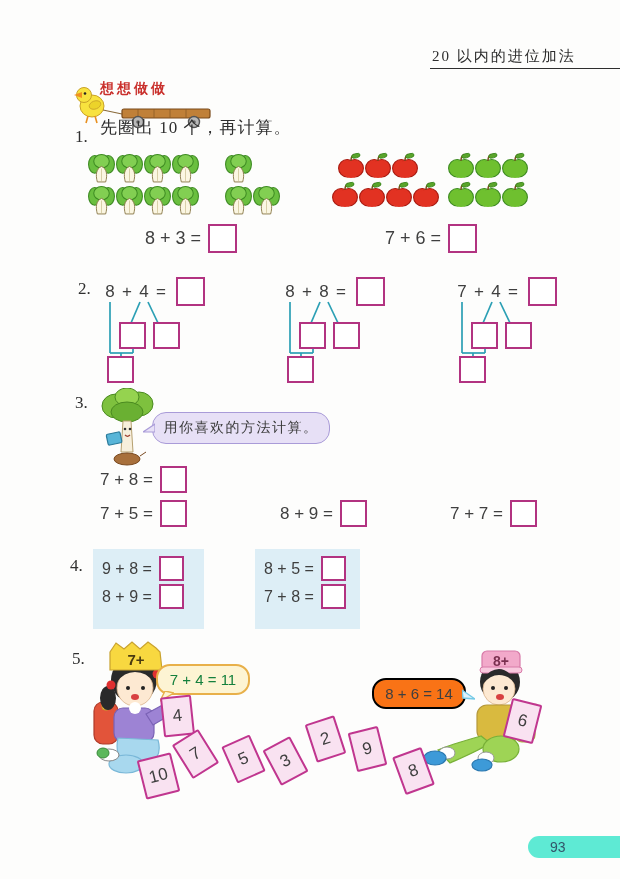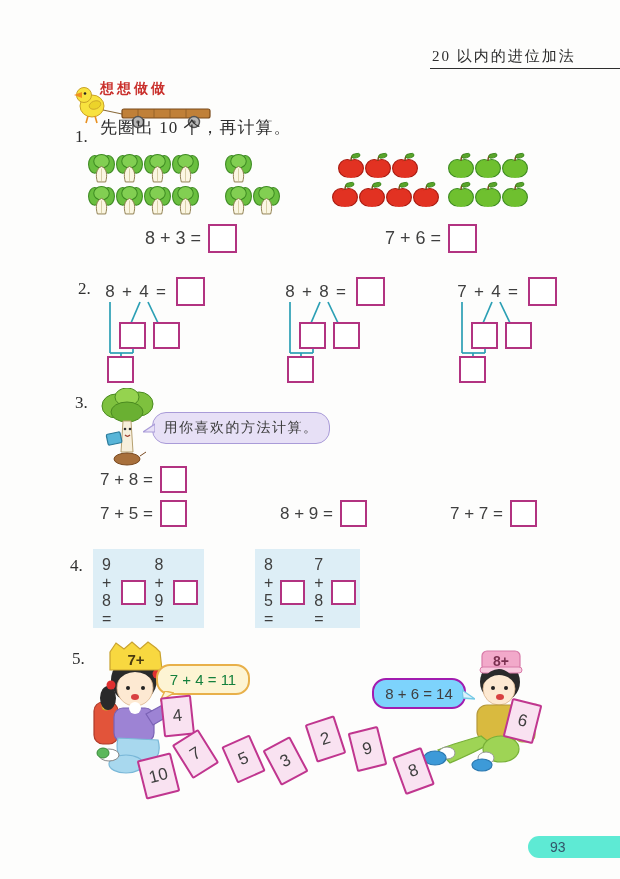--- a/index.html
+++ b/index.html
@@ -26,28 +26,28 @@
   
   .grid{position:absolute;}
   .pic{position:absolute;line-height:0;}
   
   .dgroup{position:absolute;width:130px;height:110px;}
   .deq{position:absolute;left:0;top:0;display:flex;align-items:center;font-size:17px;color:#3f3f3f;}
   .deq span{display:inline-block;width:14px;text-align:center;margin-right:3px;}
   .deq .ansbox{width:25px;height:25px;margin-left:5px;}
   .dlines{position:absolute;left:0;top:0;}
   
-  .hl{position:absolute;background:#ddeef6;display:flex;flex-direction:row;gap:9px;padding:7px 6px 0 9px;}
+  .hl{position:absolute;background:#ddeef6;display:flex;flex-direction:column;gap:3px;padding:7px 6px 20px 9px;}
   .hl .eq{position:static;}
   
   .bubble{position:absolute;display:flex;align-items:center;justify-content:center;border-radius:14px;}
   .bubble-p3{background:#e7e0f6;border:1.5px solid #a99bd8;font-size:14px;letter-spacing:1.5px;color:#3a3a3a;
              font-family:"Liberation Serif","DejaVu Serif",serif;}
   .bubble-girl{background:#fdf4d3;border:2px solid #e8b04a;font-size:15px;color:#15803d;}
-  .bubble-boy{background:#7dd3fc;border:2px solid #a21caf;font-size:15px;color:#3f3f3f;}
+  .bubble-boy{background:#f97316;border:2px solid #000000;font-size:15px;color:#3f3f3f;}
   .btail{position:absolute;line-height:0;}
   
   .card{position:absolute;width:27px;height:36px;background:#f9e2f1;border:2.5px solid #c0368f;border-radius:2px;
         display:flex;align-items:center;justify-content:center;font-size:17px;color:#3f3f3f;}
   
   .pill{position:absolute;left:528px;top:836px;width:92px;height:22px;background:#5eead4;
         border-radius:11px 0 0 11px;display:flex;align-items:center;font-size:14px;color:#33566a;padding-left:22px;box-sizing:border-box;}
 </style>
 </head>
 <body>

